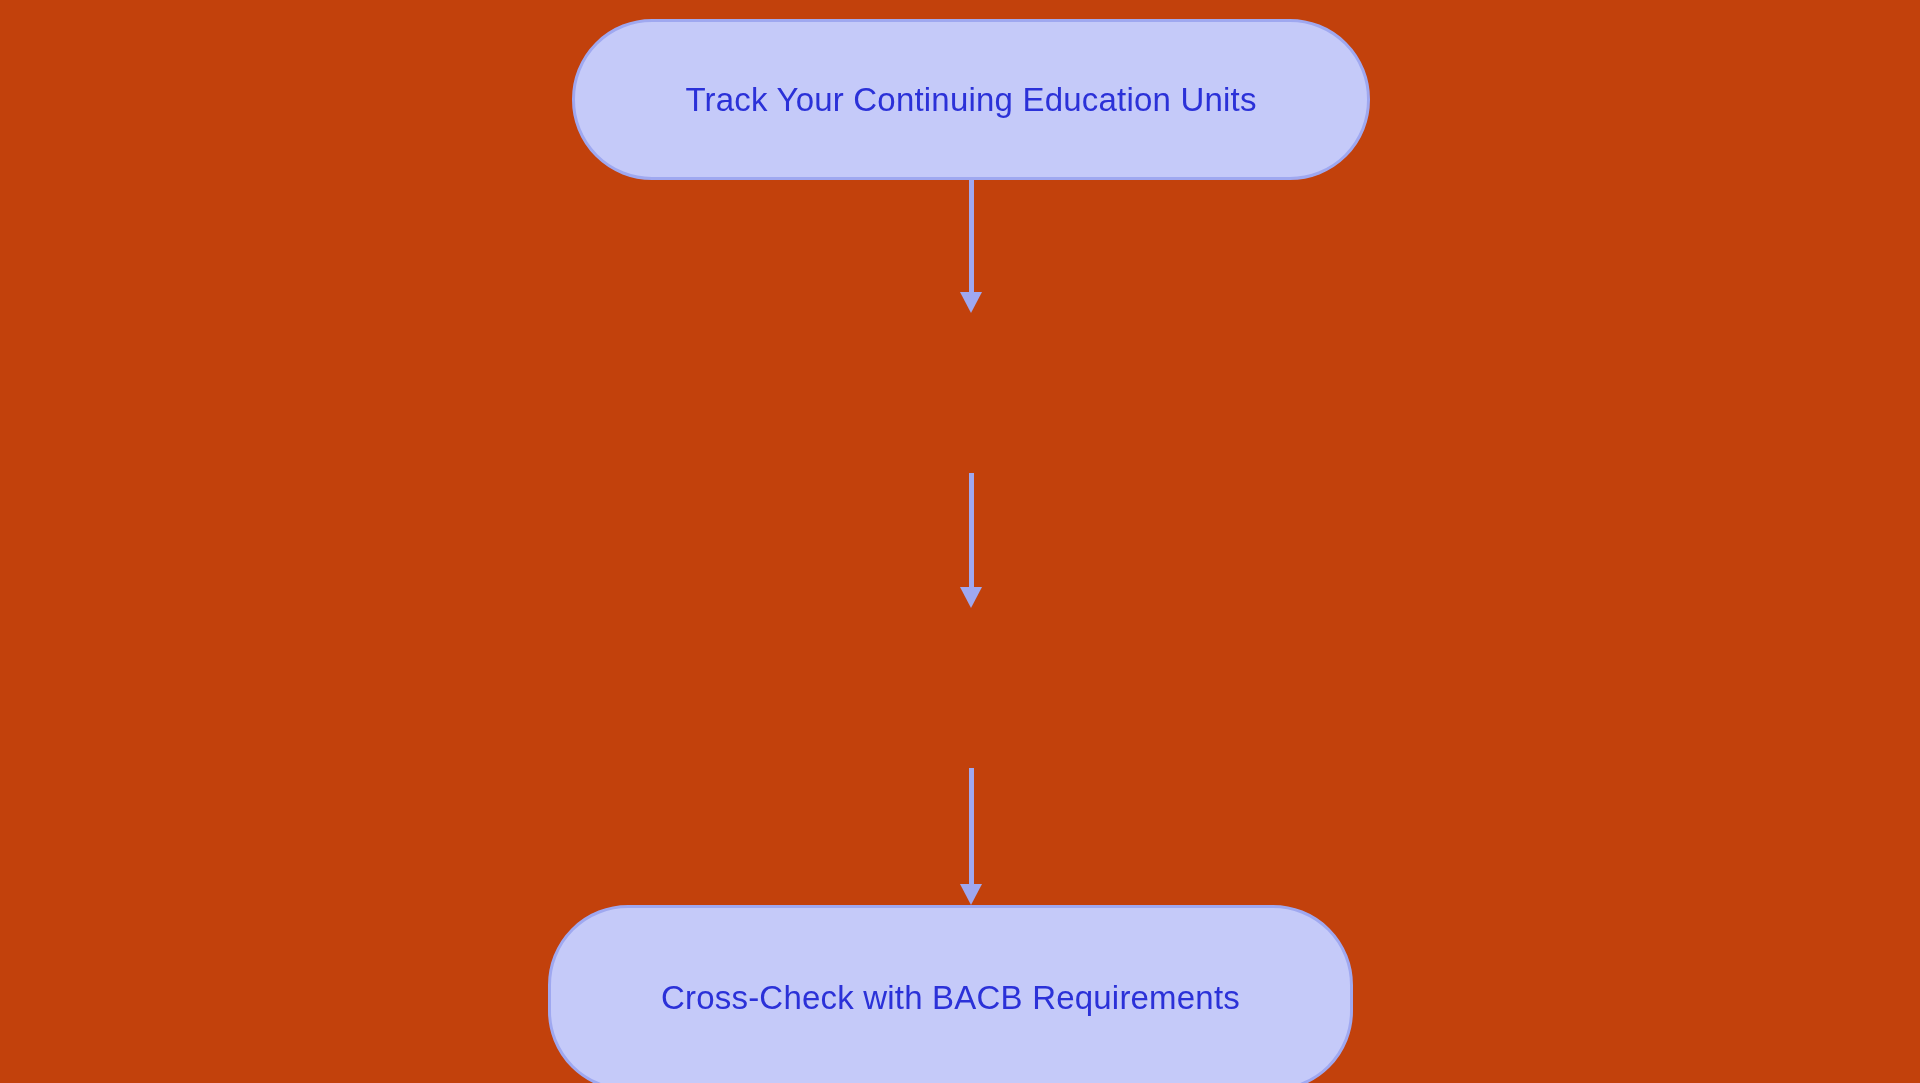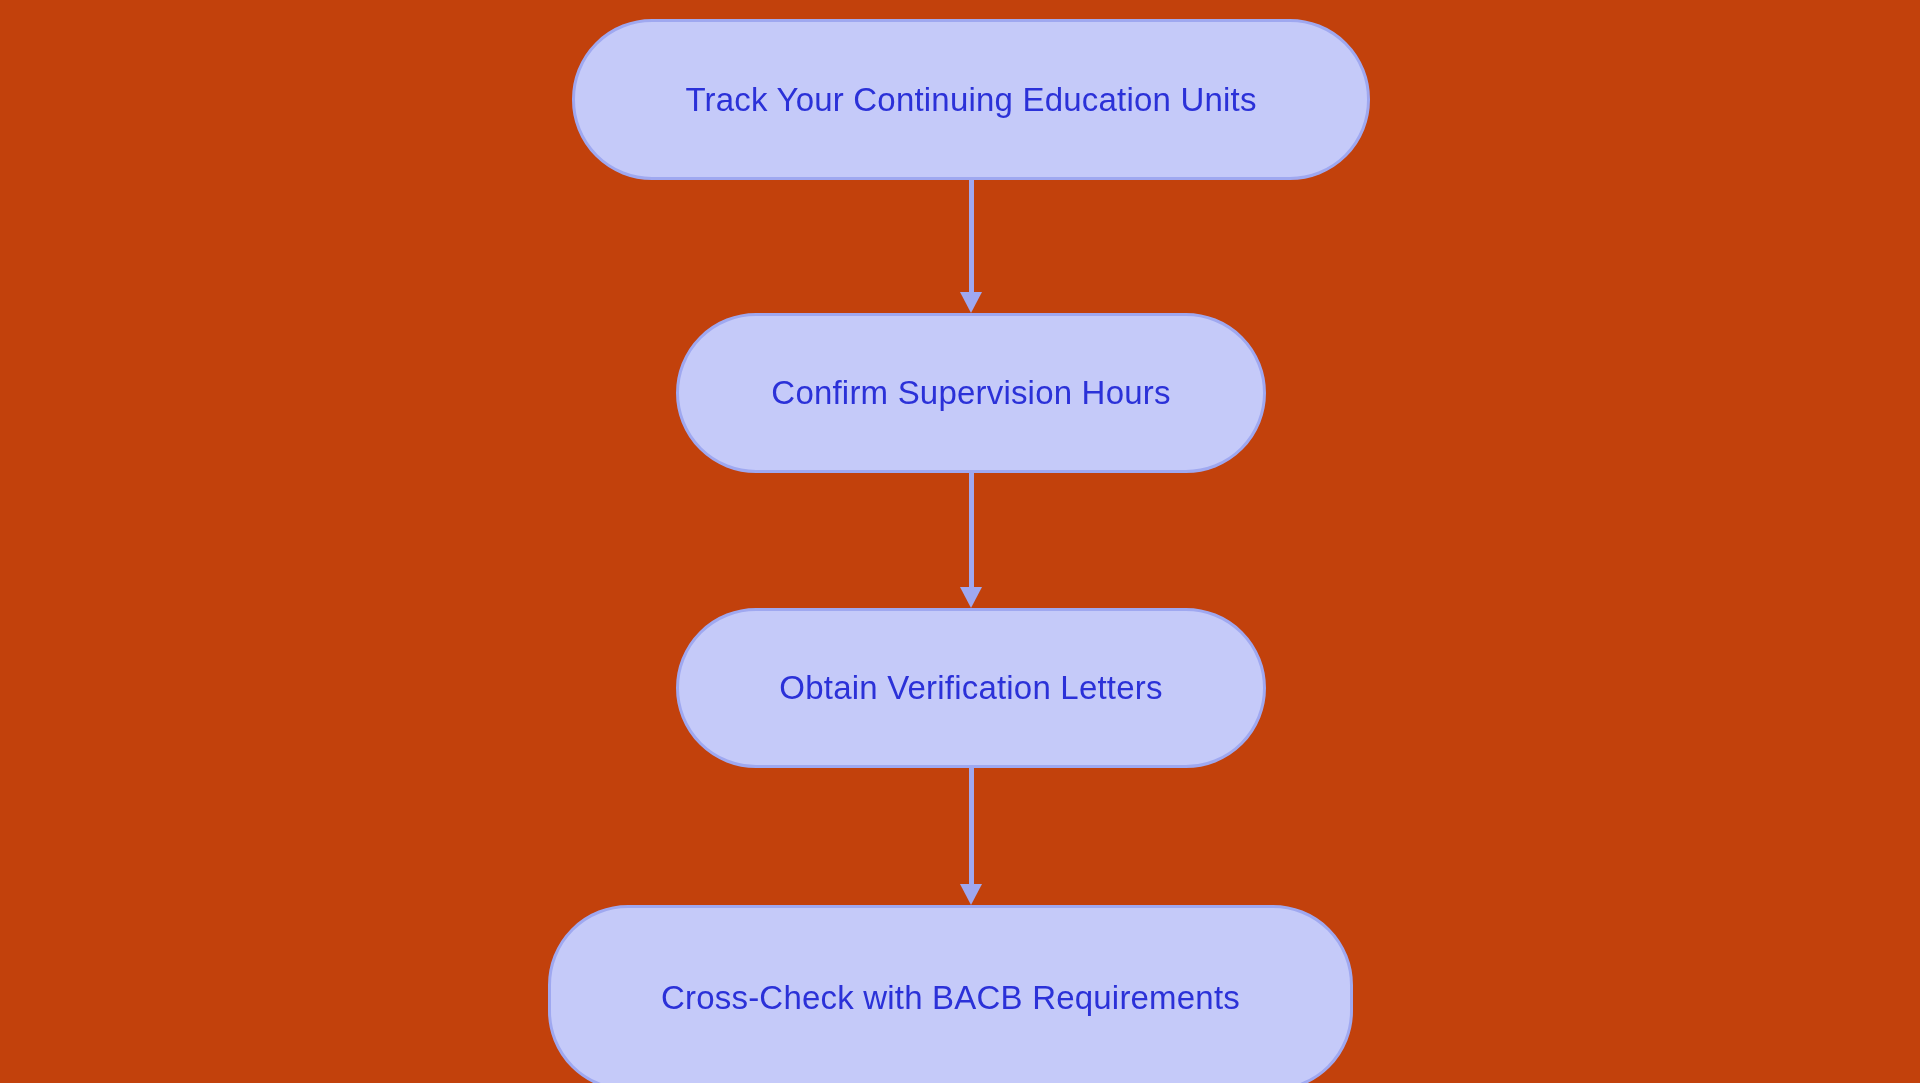--- a/index.html
+++ b/index.html
@@ -70,32 +70,26 @@
 
   <div class="flow-node" style="left:572px; top:19px; width:798px; height:161px;">
     <span class="flow-node-label">Track Your Continuing Education Units</span>
   </div>
 
   <div class="flow-connector" style="left:971px; top:180px;">
     <div class="conn-line" style="height:113px;"></div>
     <div class="conn-head" style="top:112px;"></div>
   </div>
 
-  <div class="flow-node" style="left:676px; top:313px; width:590px; height:160px;">
-    <span class="flow-node-label">Confirm Supervision Hours</span>
-  </div>
 
   <div class="flow-connector" style="left:971px; top:473px;">
     <div class="conn-line" style="height:115px;"></div>
     <div class="conn-head" style="top:114px;"></div>
   </div>
 
-  <div class="flow-node" style="left:676px; top:608px; width:590px; height:160px;">
-    <span class="flow-node-label">Obtain Verification Letters</span>
-  </div>
 
   <div class="flow-connector" style="left:971px; top:768px;">
     <div class="conn-line" style="height:117px;"></div>
     <div class="conn-head" style="top:116px;"></div>
   </div>
 
   <div class="flow-node" style="left:548px; top:905px; width:805px; height:186px;">
     <span class="flow-node-label">Cross-Check with BACB Requirements</span>
   </div>
 

